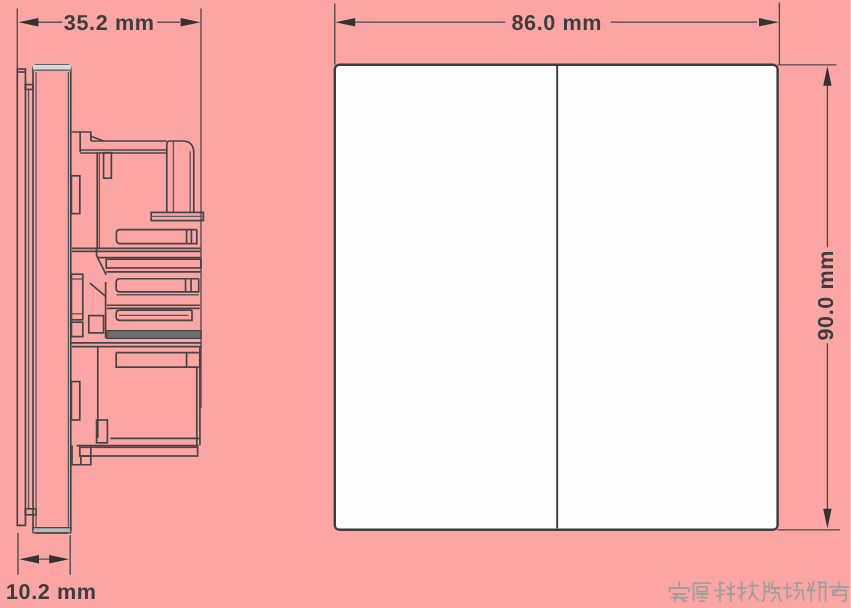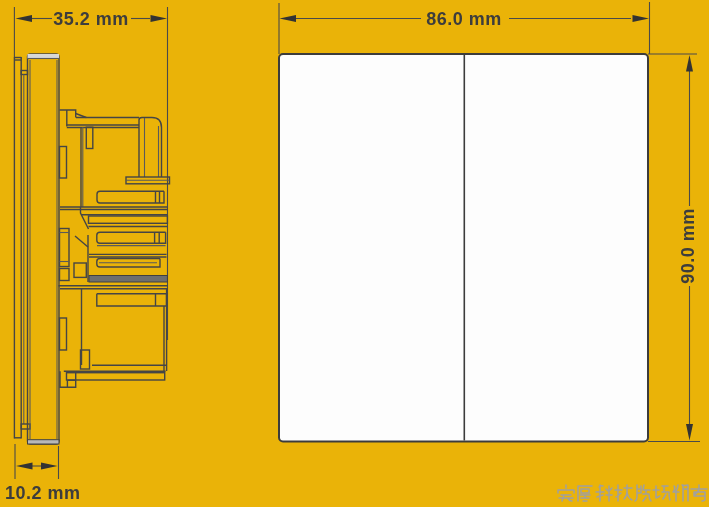--- a/index.html
+++ b/index.html
@@ -1,16 +1,16 @@
 <!DOCTYPE html>
 <html><head>
 <meta charset="utf-8">
 <style>
 html,body{margin:0;padding:0;background:#ffffff}
-#page{position:relative;width:709px;height:507px;background:#eab308;overflow:hidden;font-family:"Liberation Sans",sans-serif}
+#page{position:relative;width:709px;height:507px;background:#fca5a5;overflow:hidden;font-family:"Liberation Sans",sans-serif}
 .ln{stroke:#454545;stroke-width:1.4;fill:none}
 .lt{stroke:#5a5a5a;stroke-width:1.1;fill:none}
 .dim{stroke:#4a4a4a;stroke-width:1.1;fill:none}
 .ar{fill:#333333;stroke:none}
 .dtxt{fill:#3d3d3d;font-weight:bold;font-size:18px;letter-spacing:0.5px;font-family:"Liberation Sans",sans-serif}
 .cjk{stroke:#a0a0a0;stroke-width:1.5;fill:none;stroke-linecap:round}
 </style>
 </head>
 <body>
 <div id="page">

